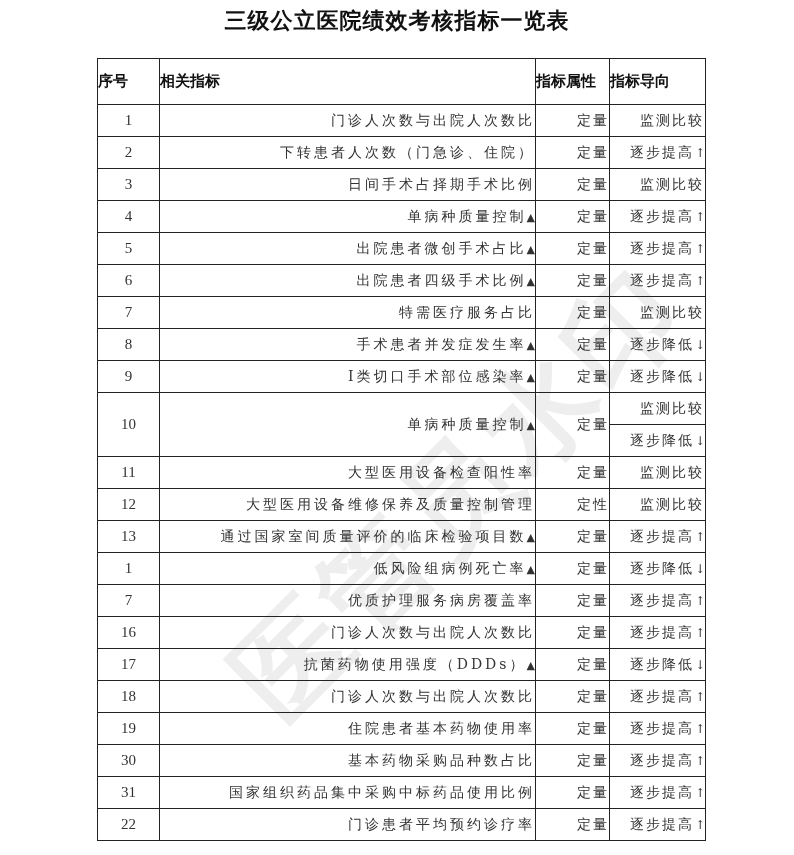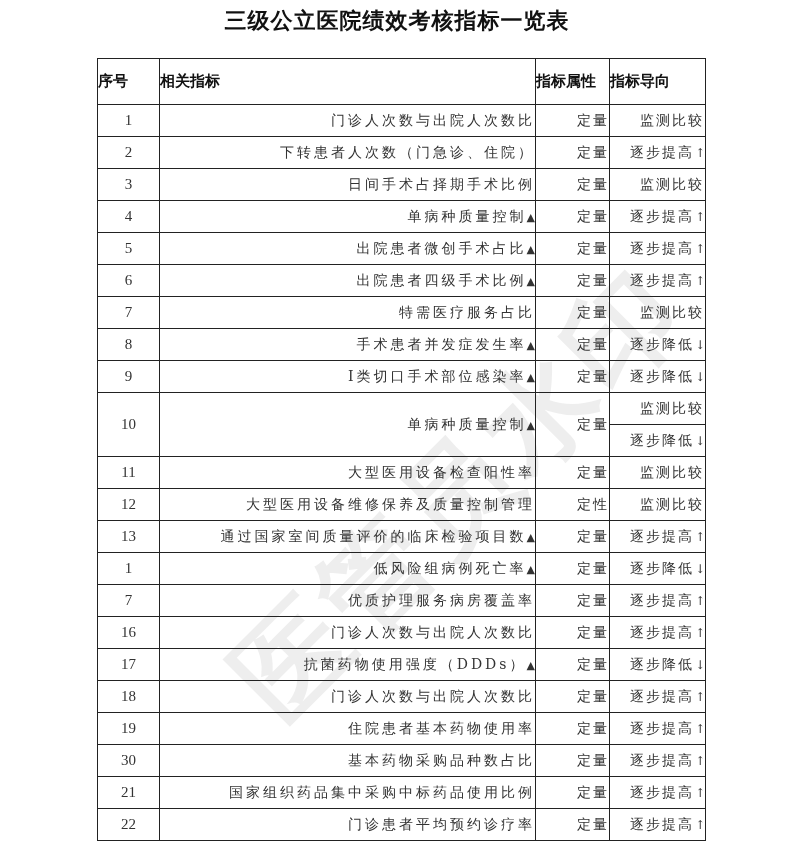--- a/index.html
+++ b/index.html
@@ -242,21 +242,21 @@
         <td class="attr" rowspan="1">定量</td>
         <td class="dir"><span>逐步提高</span><span class="arrow">↑</span></td>
       </tr>
       <tr>
         <td class="no" rowspan="1">30</td>
         <td class="name" rowspan="1"><span>基本药物采购品种数占比</span><span class="tri"></span></td>
         <td class="attr" rowspan="1">定量</td>
         <td class="dir"><span>逐步提高</span><span class="arrow">↑</span></td>
       </tr>
       <tr>
-        <td class="no" rowspan="1">21</td>
+        <td class="no" rowspan="1">31</td>
         <td class="name" rowspan="1"><span>国家组织药品集中采购中标药品使用比例</span><span class="tri"></span></td>
         <td class="attr" rowspan="1">定量</td>
         <td class="dir"><span>逐步提高</span><span class="arrow">↑</span></td>
       </tr>
       <tr>
         <td class="no" rowspan="1">22</td>
         <td class="name" rowspan="1"><span>门诊患者平均预约诊疗率</span><span class="tri"></span></td>
         <td class="attr" rowspan="1">定量</td>
         <td class="dir"><span>逐步提高</span><span class="arrow">↑</span></td>
       </tr>

